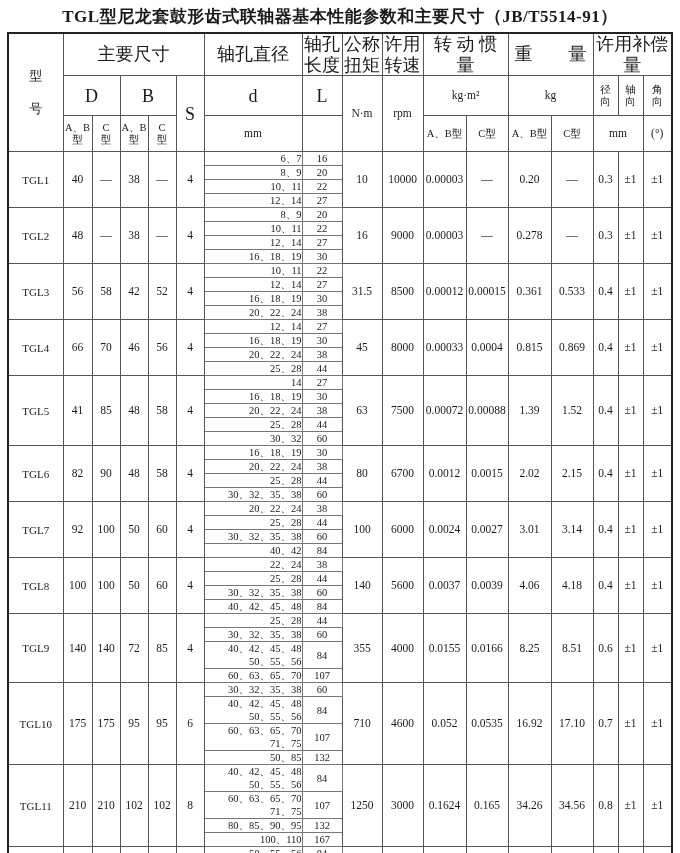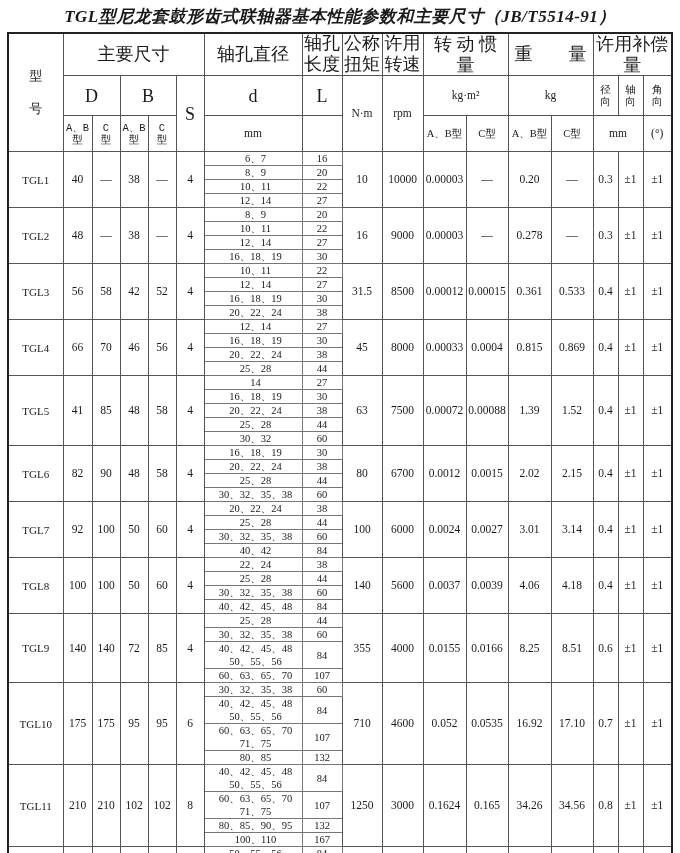--- a/index.html
+++ b/index.html
@@ -3,43 +3,43 @@
 <meta charset="utf-8">
 <style>
   html,body{margin:0;padding:0;}
   body{
     width:680px;height:853px;background:#ffffff;color:#1a1a1a;
     font-family:"Liberation Serif","DejaVu Serif",serif;
     -webkit-font-smoothing:antialiased;
   }
   .title{
     text-align:center;font-size:17px;font-weight:bold;
-    margin:5px 0 4px 0;letter-spacing:.5px;white-space:nowrap;font-style:italic;
+    margin:5px 0 4px 0;letter-spacing:.5px;white-space:nowrap;
   }
   table.spec{
     border-collapse:collapse;table-layout:fixed;margin:0 auto;
     border:2px solid #222;
   }
   th,td{
     border:1px solid #555;text-align:center;vertical-align:middle;
     font-weight:normal;padding:0;font-size:11.5px;line-height:1.15;
     overflow:hidden;
   }
   thead th{font-size:18px;}
   thead tr:nth-child(1){height:34px;}
   thead tr:nth-child(2){height:40px;}
   thead tr:nth-child(3){height:36px;}
-  .pre{white-space:pre-line;font-family:Liberation Mono, monospace;}
+  .pre{white-space:pre-line;}
   .model-head{line-height:2.5;white-space:pre-line;font-size:13px;}
   .sub{font-size:10.5px;}
   .unit{font-size:11.5px;margin-left:36px;}
   tbody tr.model-first th,tbody tr.model-first td{border-top:1.6px solid #222;}
   tbody td,tbody th{height:13px;}
   td.bored{
-    text-align:center;padding:0 0 0 5px;font-size:10.5px;line-height:13px;
+    text-align:right;padding:0 0 0 5px;font-size:10.5px;line-height:13px;
     white-space:pre-line;border-color:#777;margin-top:21px;
   }
   td.borel{font-size:10.5px;line-height:13px;border-color:#777;}
   th.model-id{font-size:11px;}
 </style>
 </head>
 <body>
 
 <h1 class="title">TGL型尼龙套鼓形齿式联轴器基本性能参数和主要尺寸（JB/T5514-91）</h1>
 
@@ -423,21 +423,21 @@
         <td class="bored">40、42、45、48
 50、55、56</td>
         <td class="borel">84</td>
       </tr>
       <tr>
         <td class="bored">60、63、65、70
 71、75</td>
         <td class="borel">107</td>
       </tr>
       <tr>
-        <td class="bored">80、85</td>
+        <td class="bored">50、85</td>
         <td class="borel">132</td>
       </tr>
       <tr class="model-first">
         <th rowspan="4" class="model-id">TGL11</th>
         <td rowspan="4">210</td>
         <td rowspan="4">210</td>
         <td rowspan="4">102</td>
         <td rowspan="4">102</td>
         <td rowspan="4">8</td>
         <td class="bored">40、42、45、48

